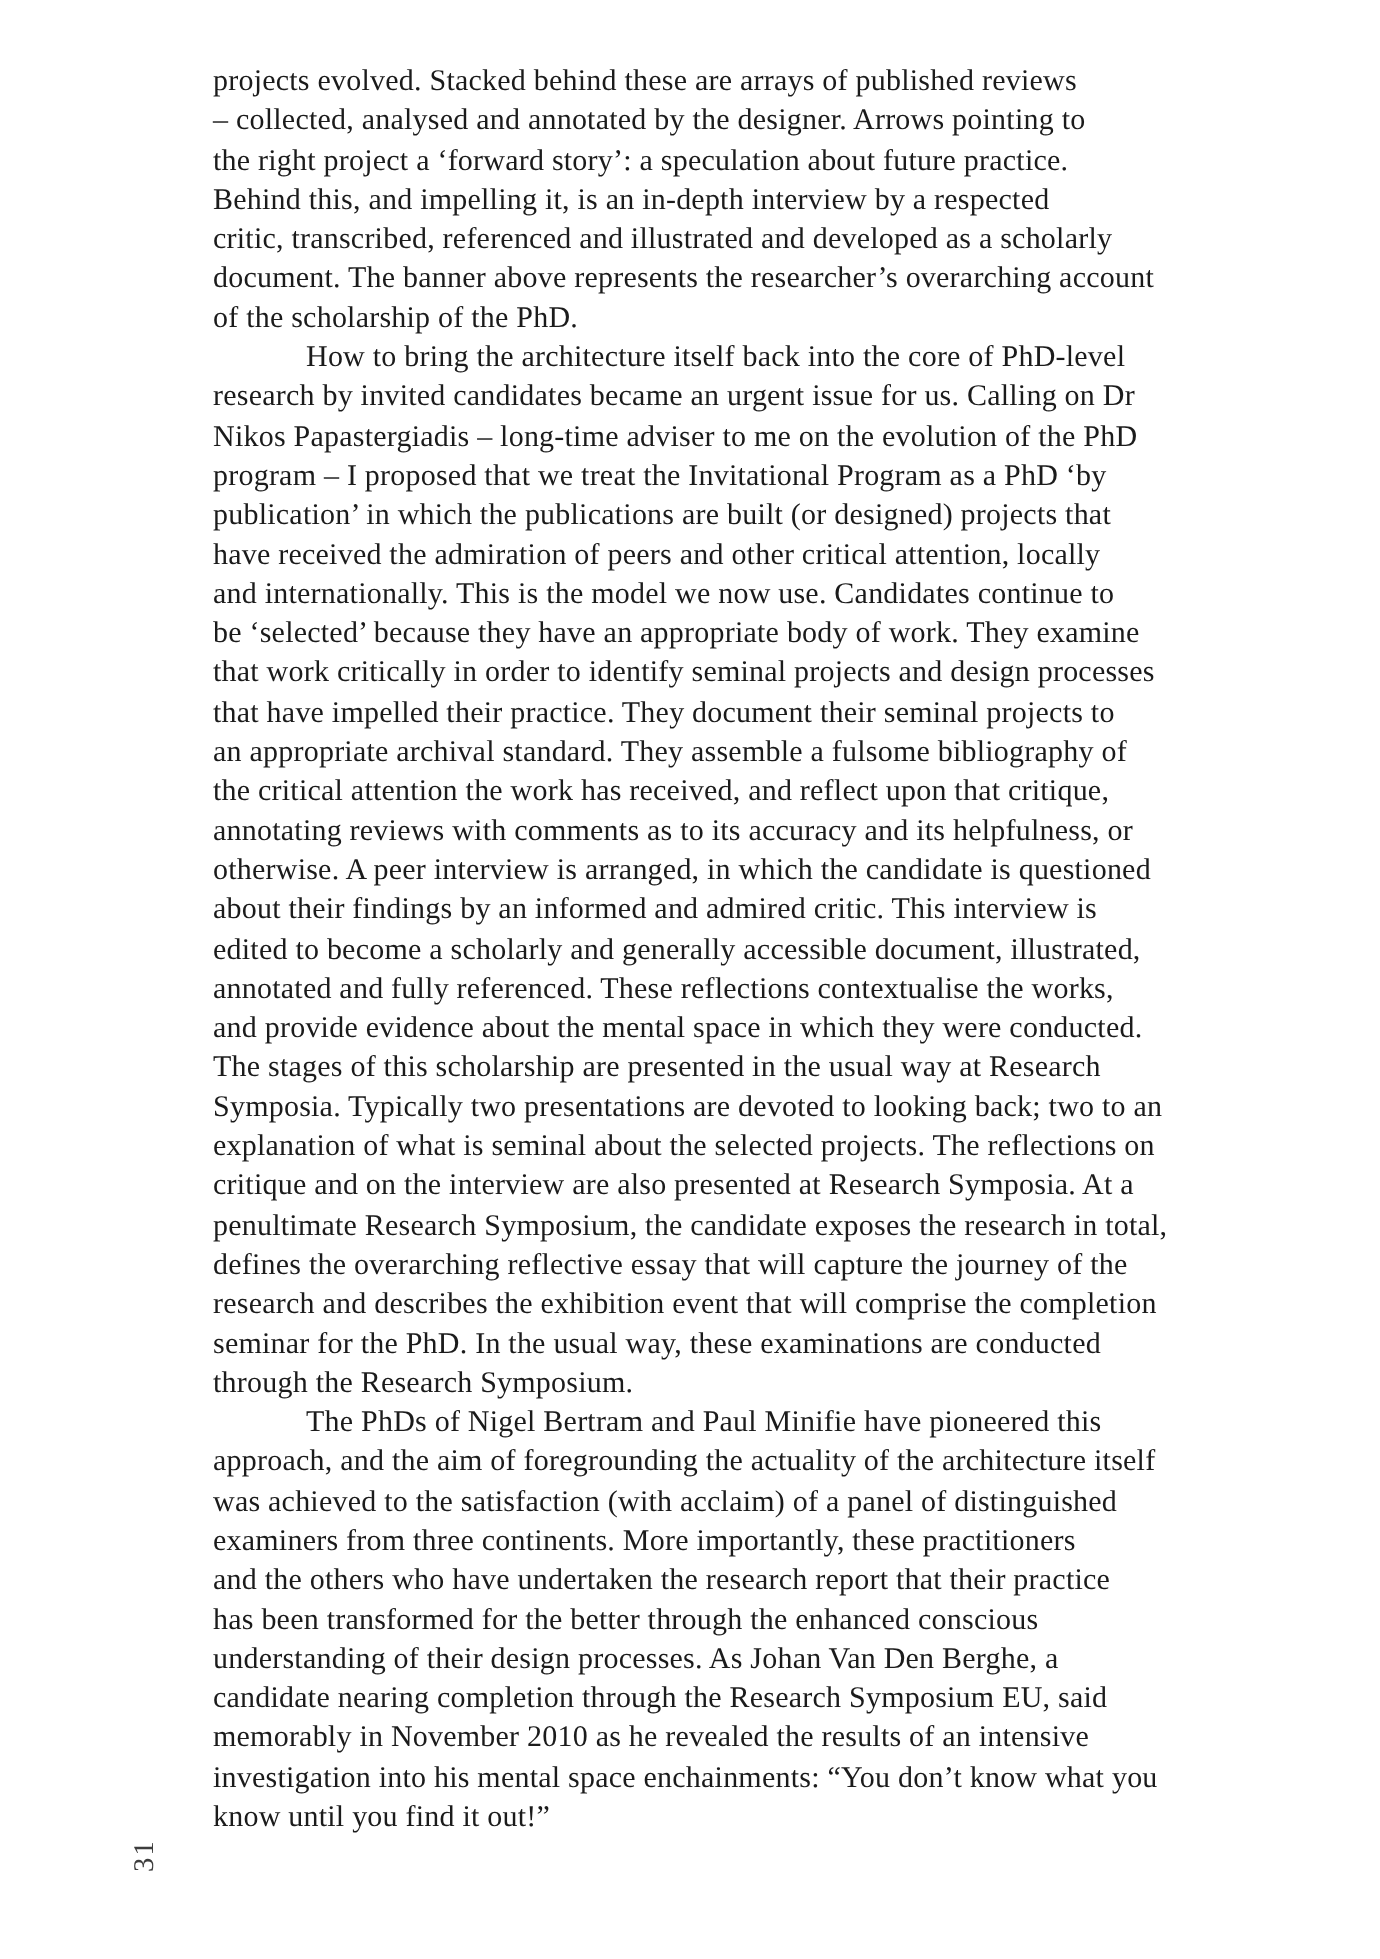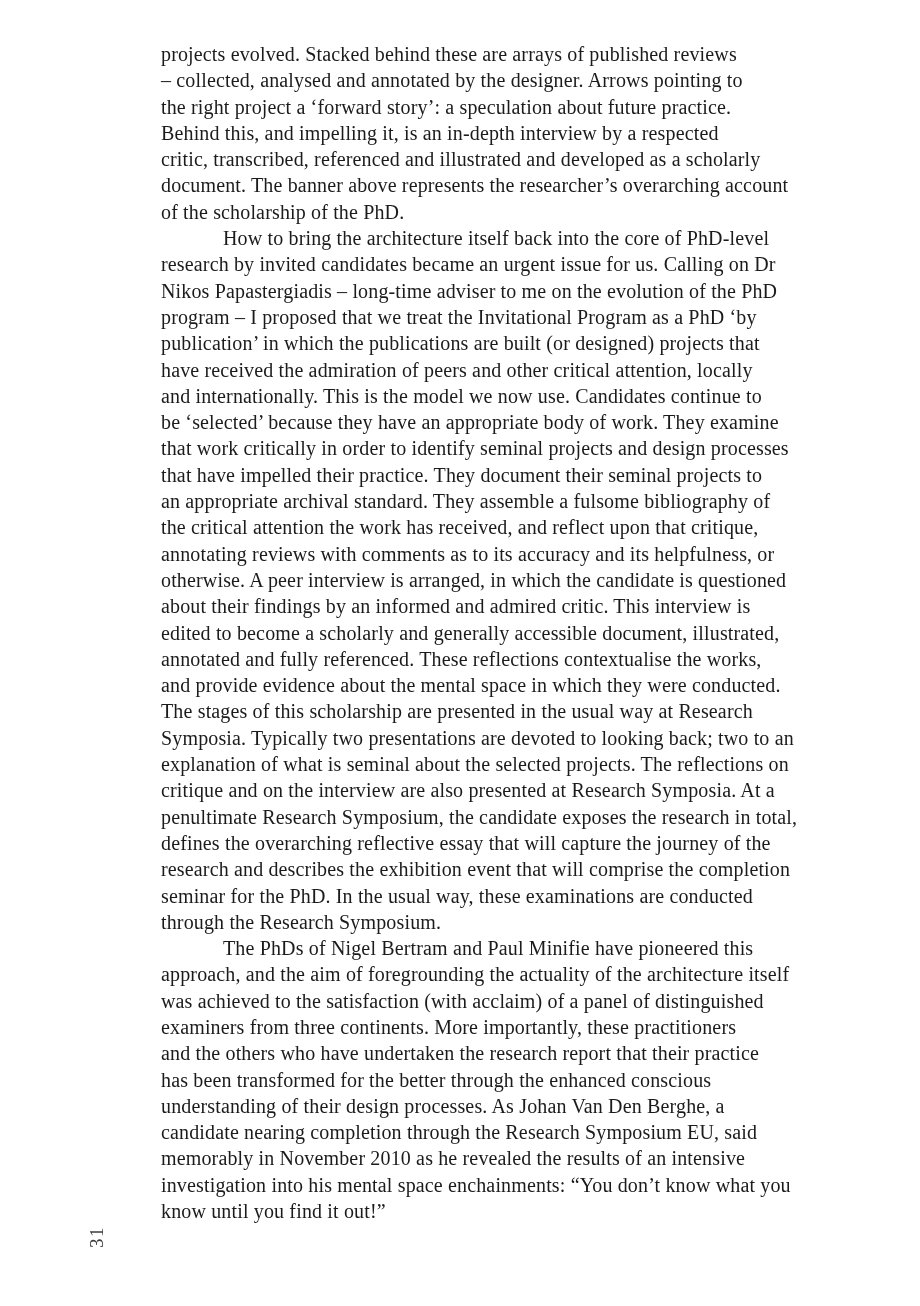--- a/index.html
+++ b/index.html
@@ -11,21 +11,21 @@
     position: relative;
     width: 920px;
     height: 1306px;
     background: #ffffff;
     overflow: hidden;
     font-family: "Liberation Serif", "DejaVu Serif", serif;
     color: #1b1b1b;
   }
   .text-block {
     position: absolute;
-    left: 161px;
+    left: 142px;
     top: 41px;
     width: 745px;
   }
   .text-block p {
     margin: 0;
     padding: 0;
     font-size: 20px;
     line-height: 26.3px;
     letter-spacing: 0.15px;
     white-space: pre-line;

